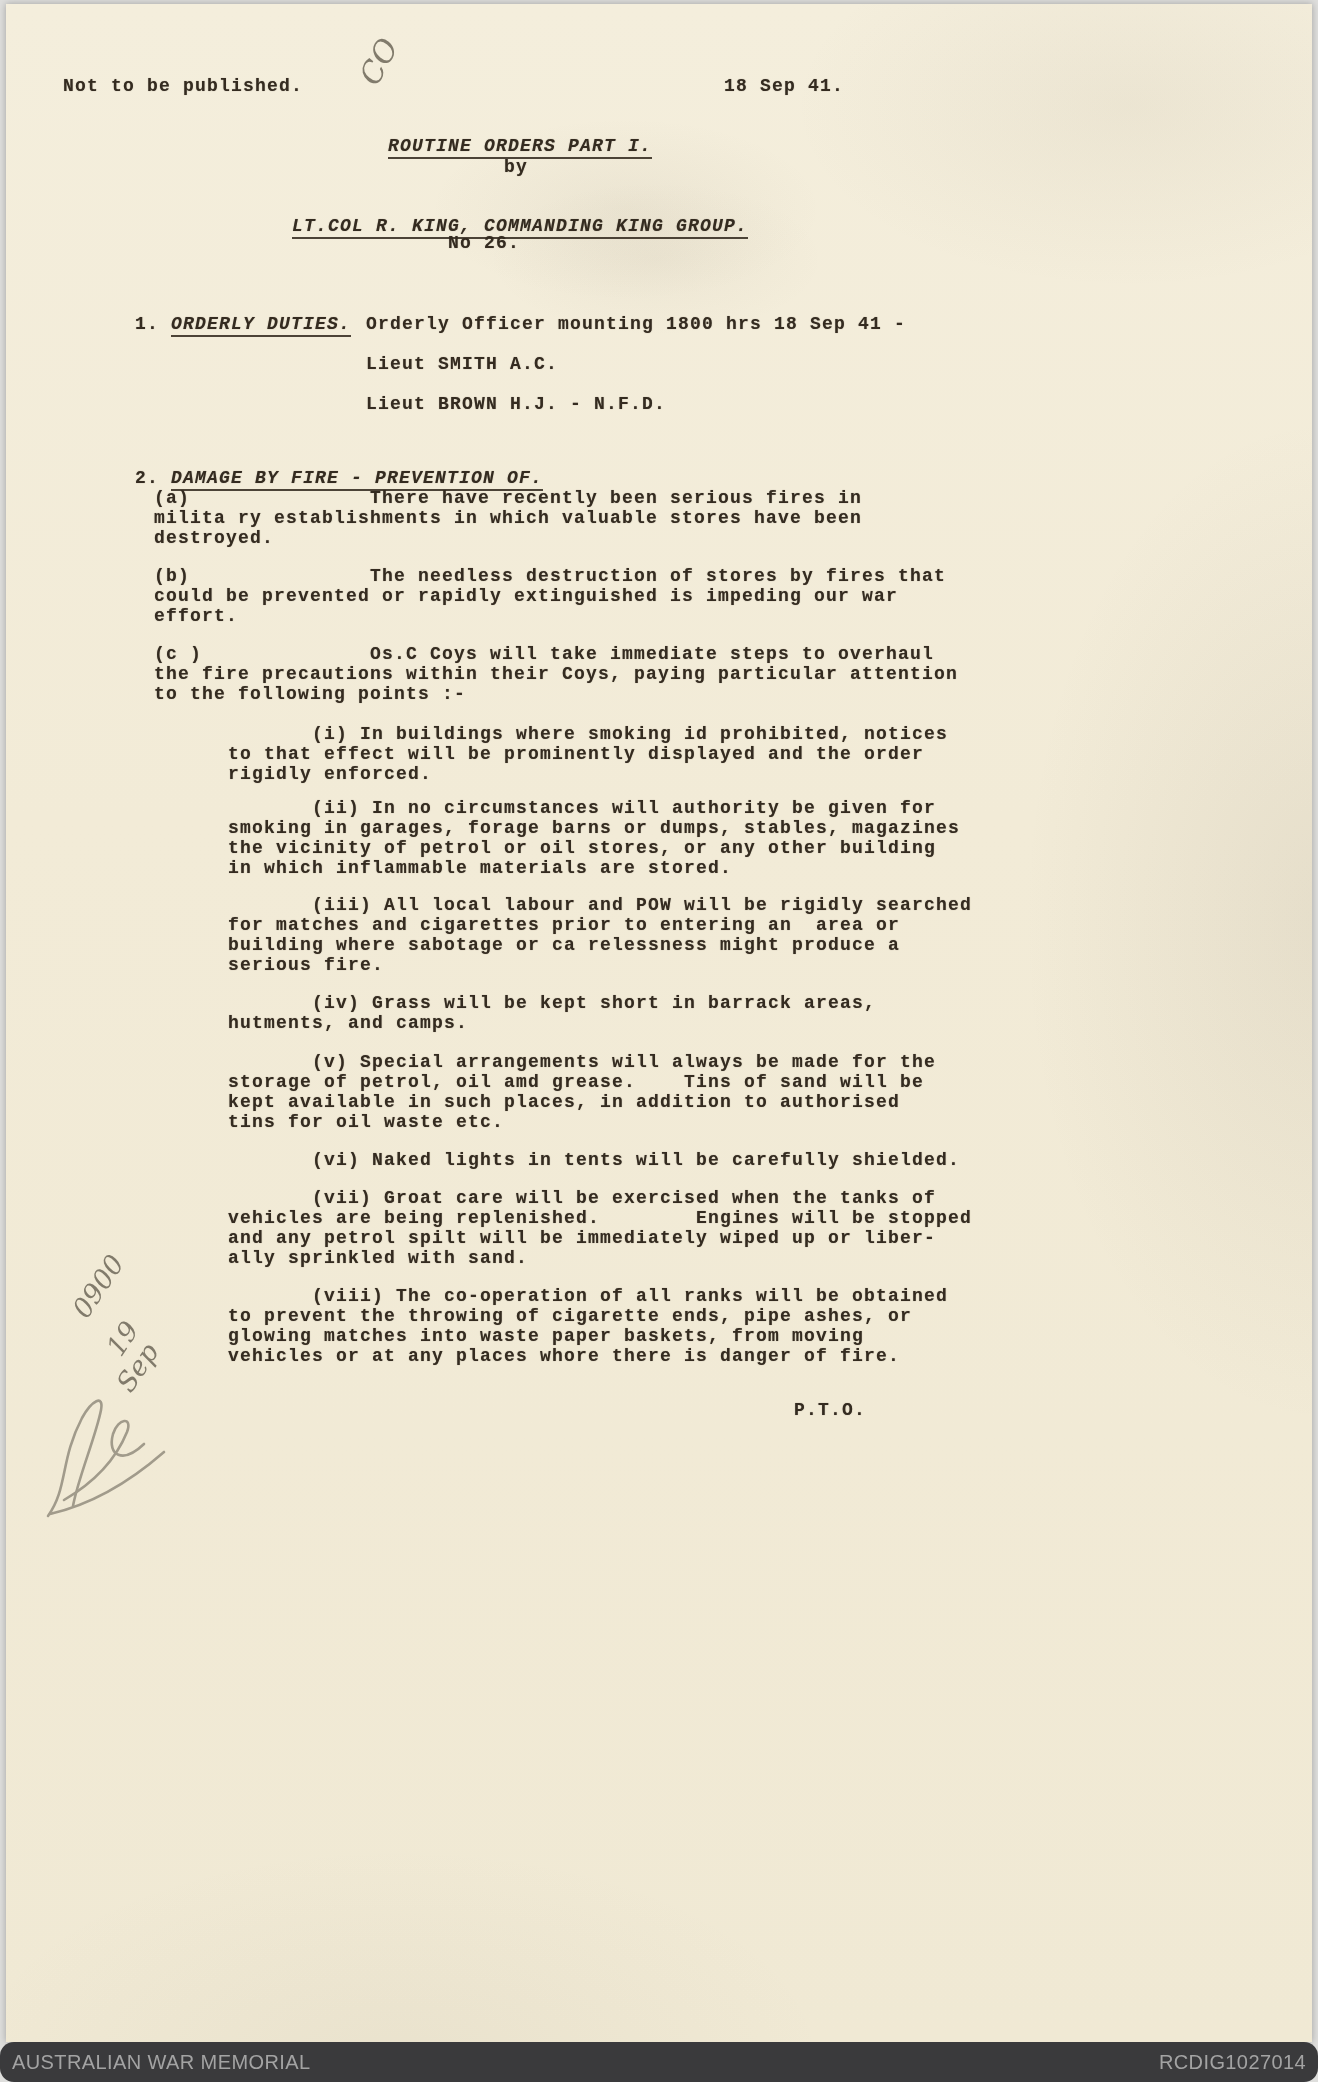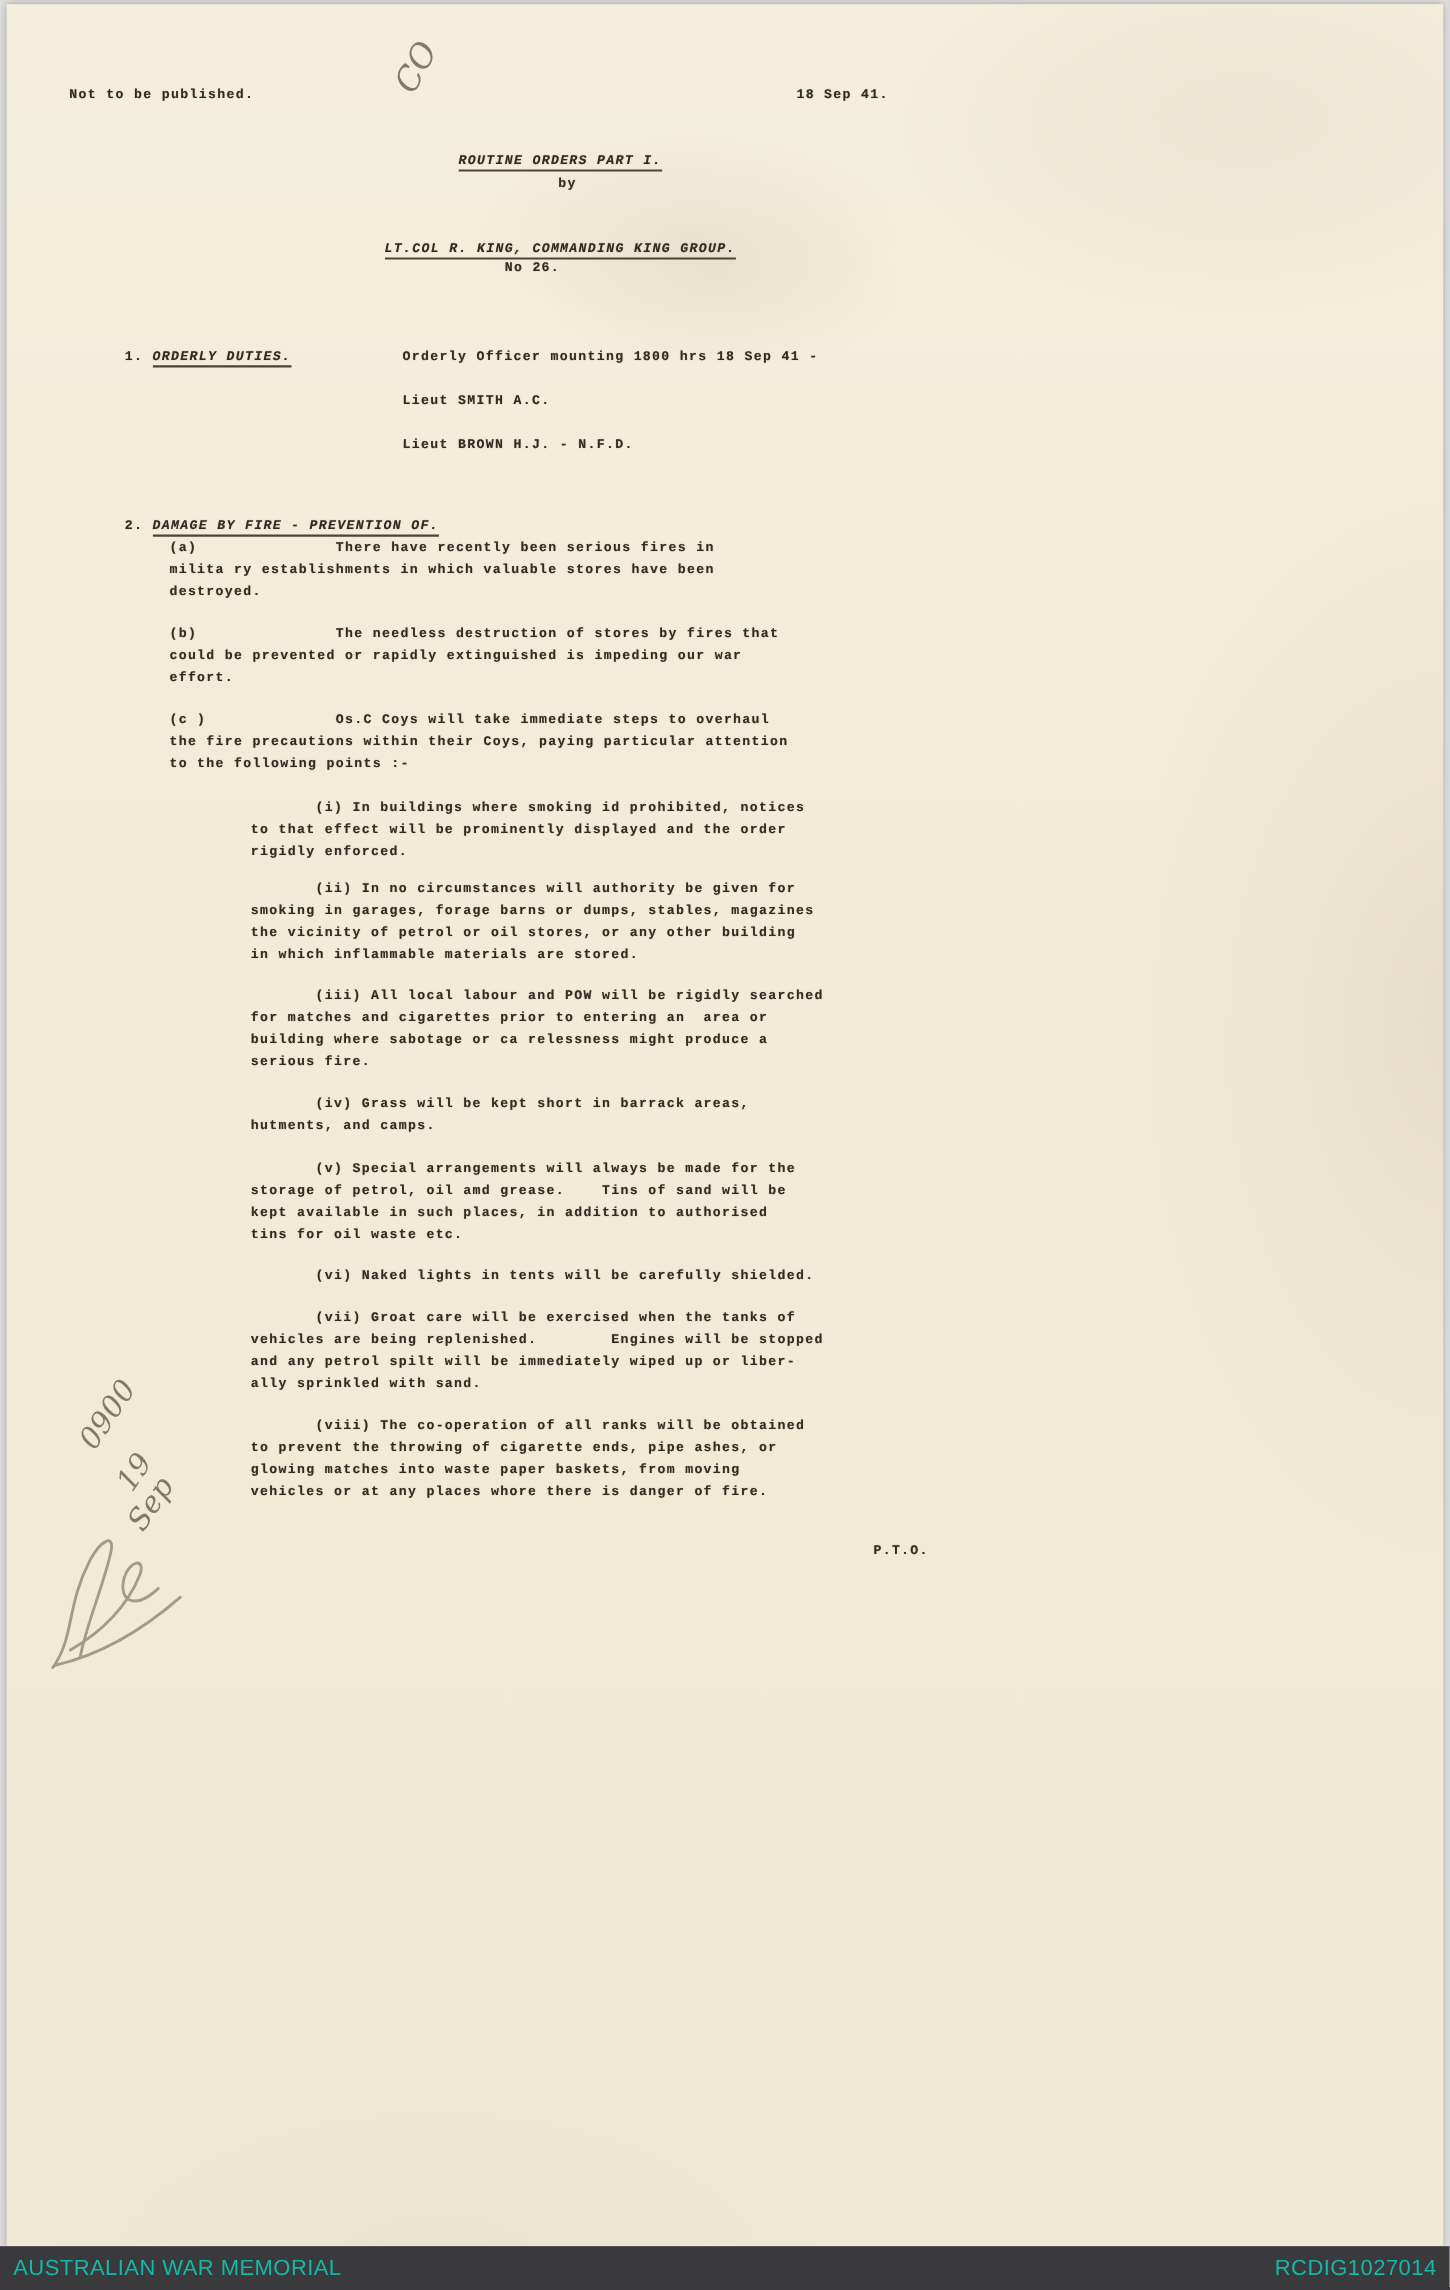--- a/index.html
+++ b/index.html
@@ -15,35 +15,35 @@
       radial-gradient(ellipse 280px 130px at 620px 205px, rgba(125,112,90,0.07), transparent 70%),
       radial-gradient(ellipse 240px 110px at 650px 255px, rgba(125,112,90,0.06), transparent 70%),
       radial-gradient(ellipse 480px 260px at 86% 5%, rgba(140,125,100,0.08), transparent 70%),
       radial-gradient(ellipse 420px 700px at 101% 45%, rgba(120,108,90,0.10), transparent 72%),
       radial-gradient(ellipse 600px 300px at 30% 101%, rgba(130,118,96,0.06), transparent 72%),
       linear-gradient(180deg,#f4eedc 0%, #f2ebd7 40%, #f0e9d4 100%);
     box-shadow:0 0 7px rgba(0,0,0,0.28);
   }
   .t {
     position:absolute; white-space:pre;
-    font-weight:700; font-size:12px; line-height:20px; letter-spacing:1.2px;
+    font-weight:700; font-size:18px; line-height:20px; letter-spacing:1.2px;
     color:#342b20; text-shadow:0 0 1px rgba(52,43,32,0.45);
   }
   .center-line { left:0; width:956px; text-align:center; }
   .u { border-bottom:2px solid rgba(52,43,32,0.88); padding-bottom:1px;font-style:italic; }
   .hw {
     position:absolute; font-family:"DejaVu Serif",serif; font-style:italic;
     color:rgba(104,97,83,0.82); white-space:pre;
   }
   .footer-bar {
     position:absolute; left:0; right:0; bottom:0; height:40px;
-    background:#3a3a3c; color:#14b8a6;
+    background:#3a3a3c; color:#a3a3a3;
     display:flex; justify-content:space-between; align-items:center;
     padding:0 12px;
-    font-family:"Liberation Sans",sans-serif; font-size:20px; letter-spacing:0.4px;
+    font-family:"Liberation Sans",sans-serif; font-size:20px; letter-spacing:0.4px;border-radius:14px;
   }
   svg.scribble { position:absolute; overflow:visible; }
 </style>
 </head>
 <body>
 
 <div class="stage">
   <div class="paper">
 
     <div class="hw" style="left:346px; top:70px; font-size:30px; transform:rotate(-62deg); transform-origin:left top;">CO</div>

